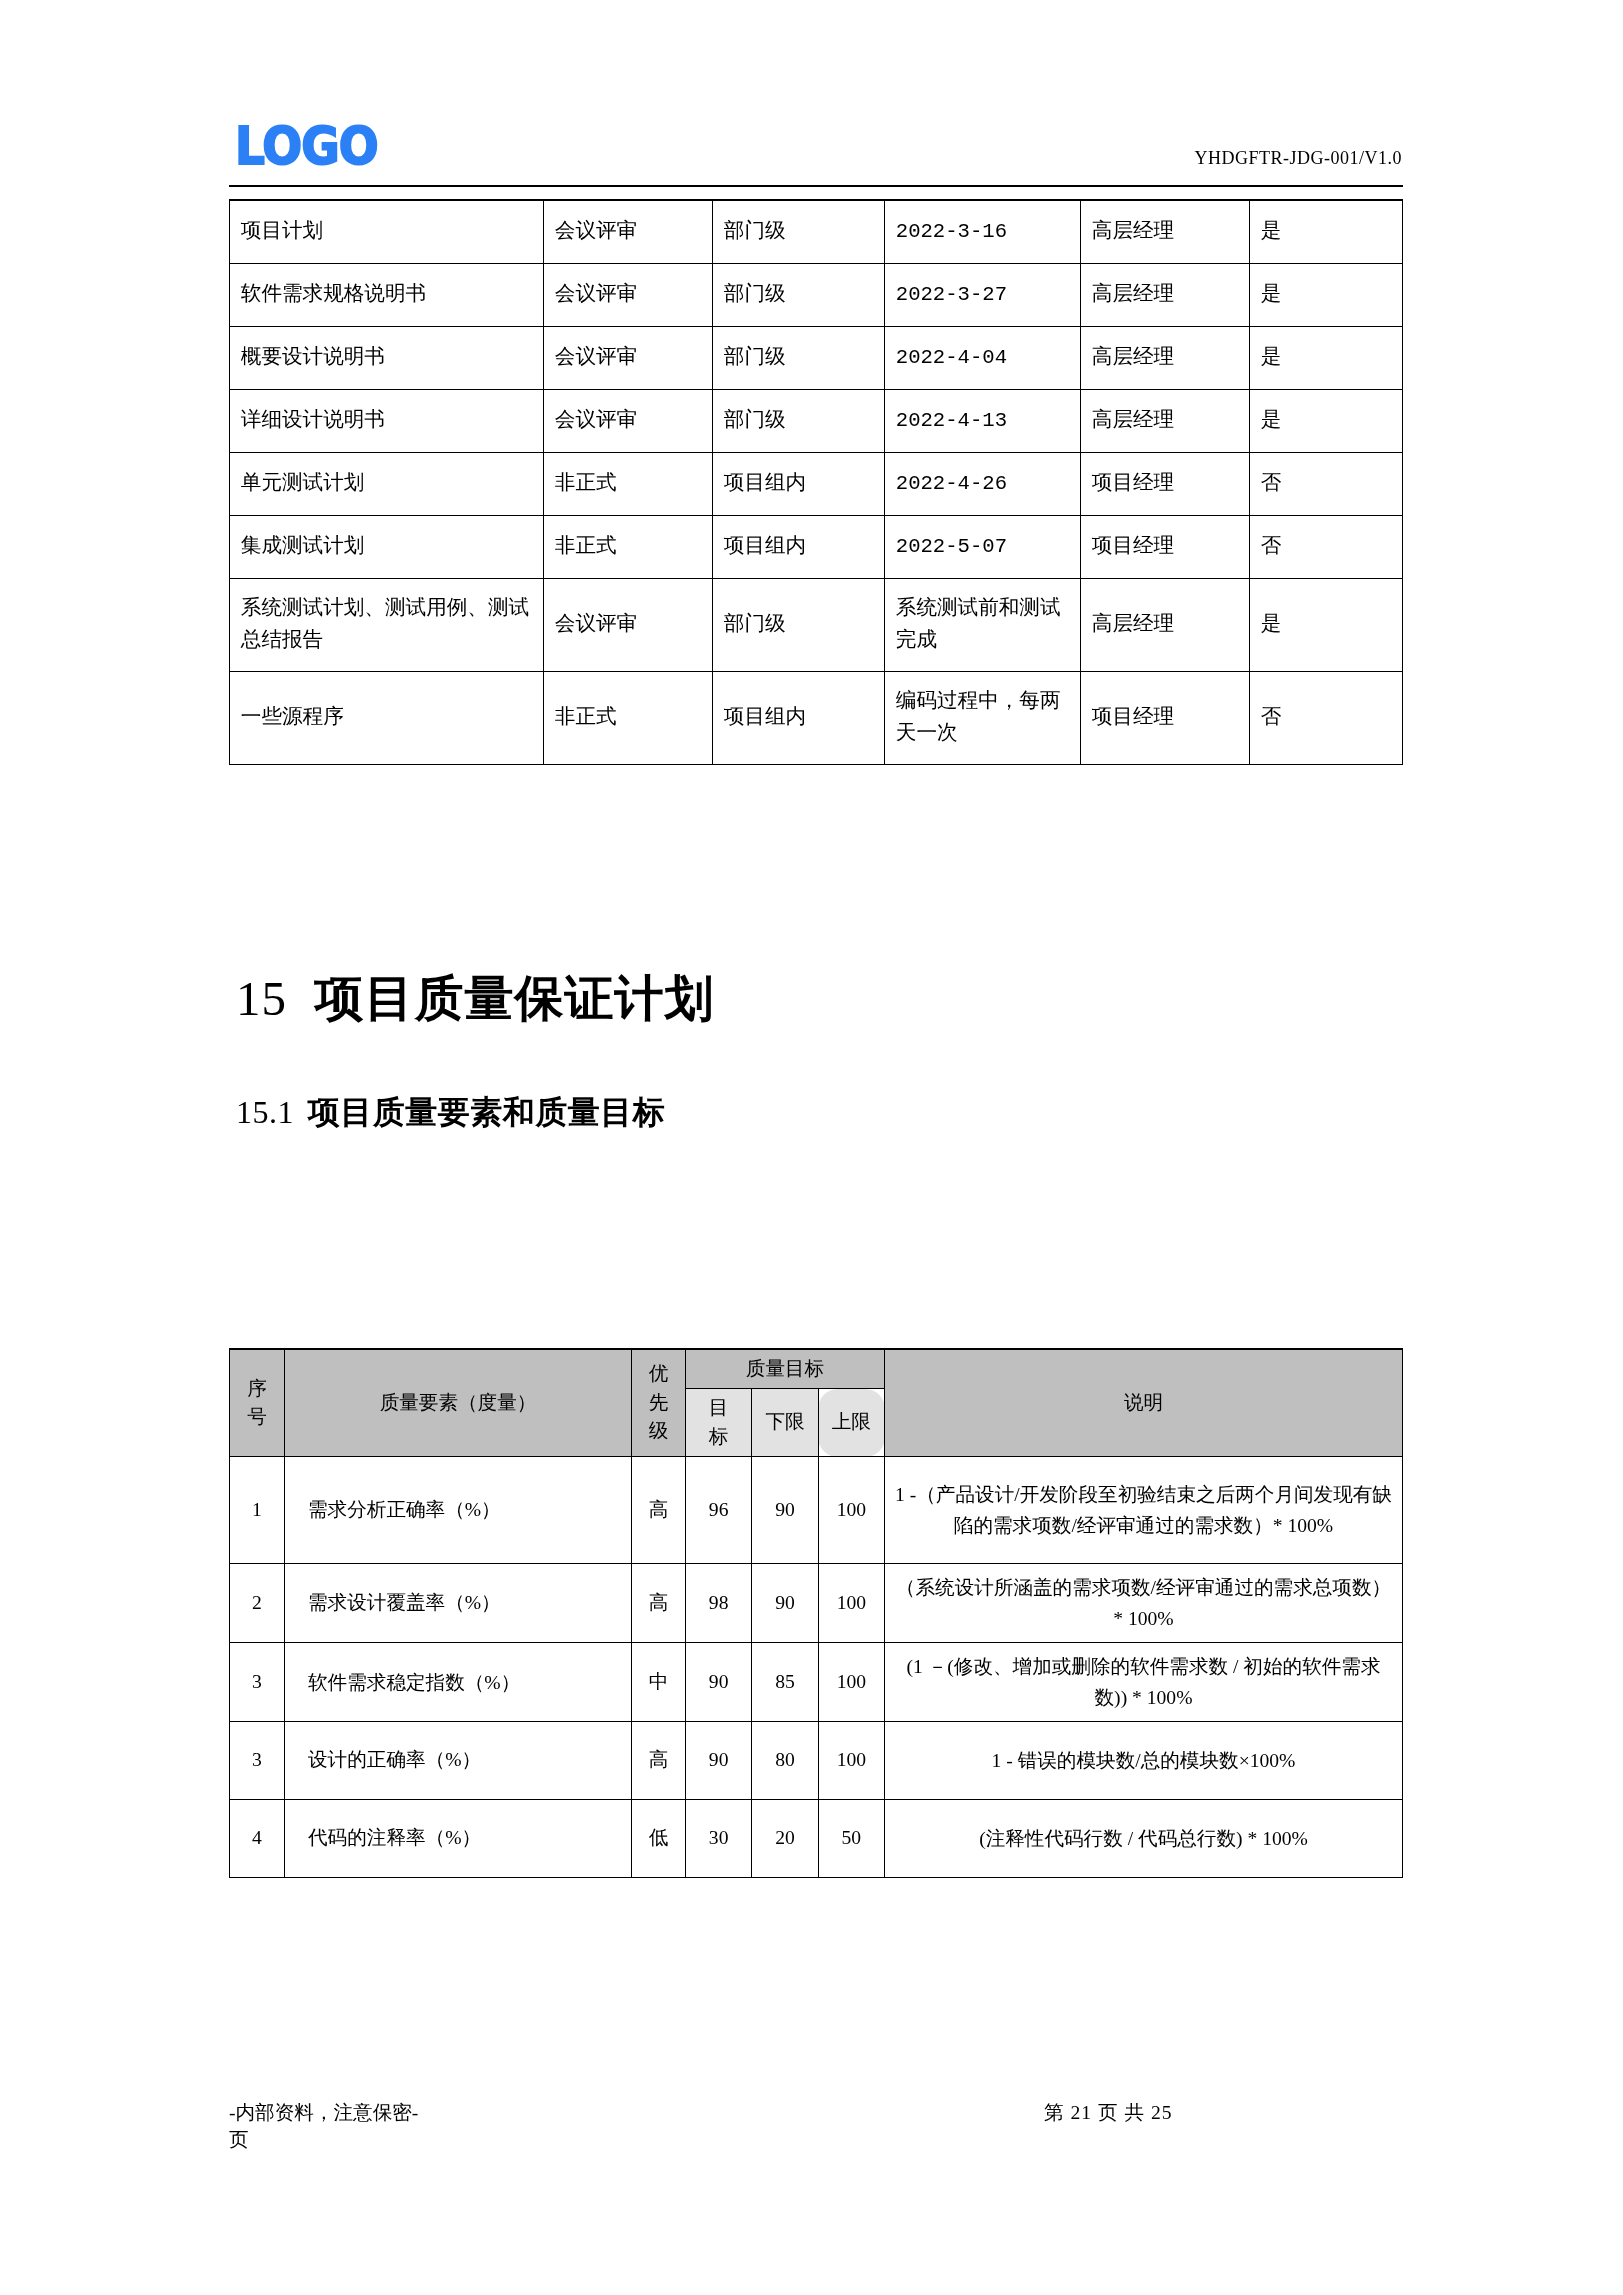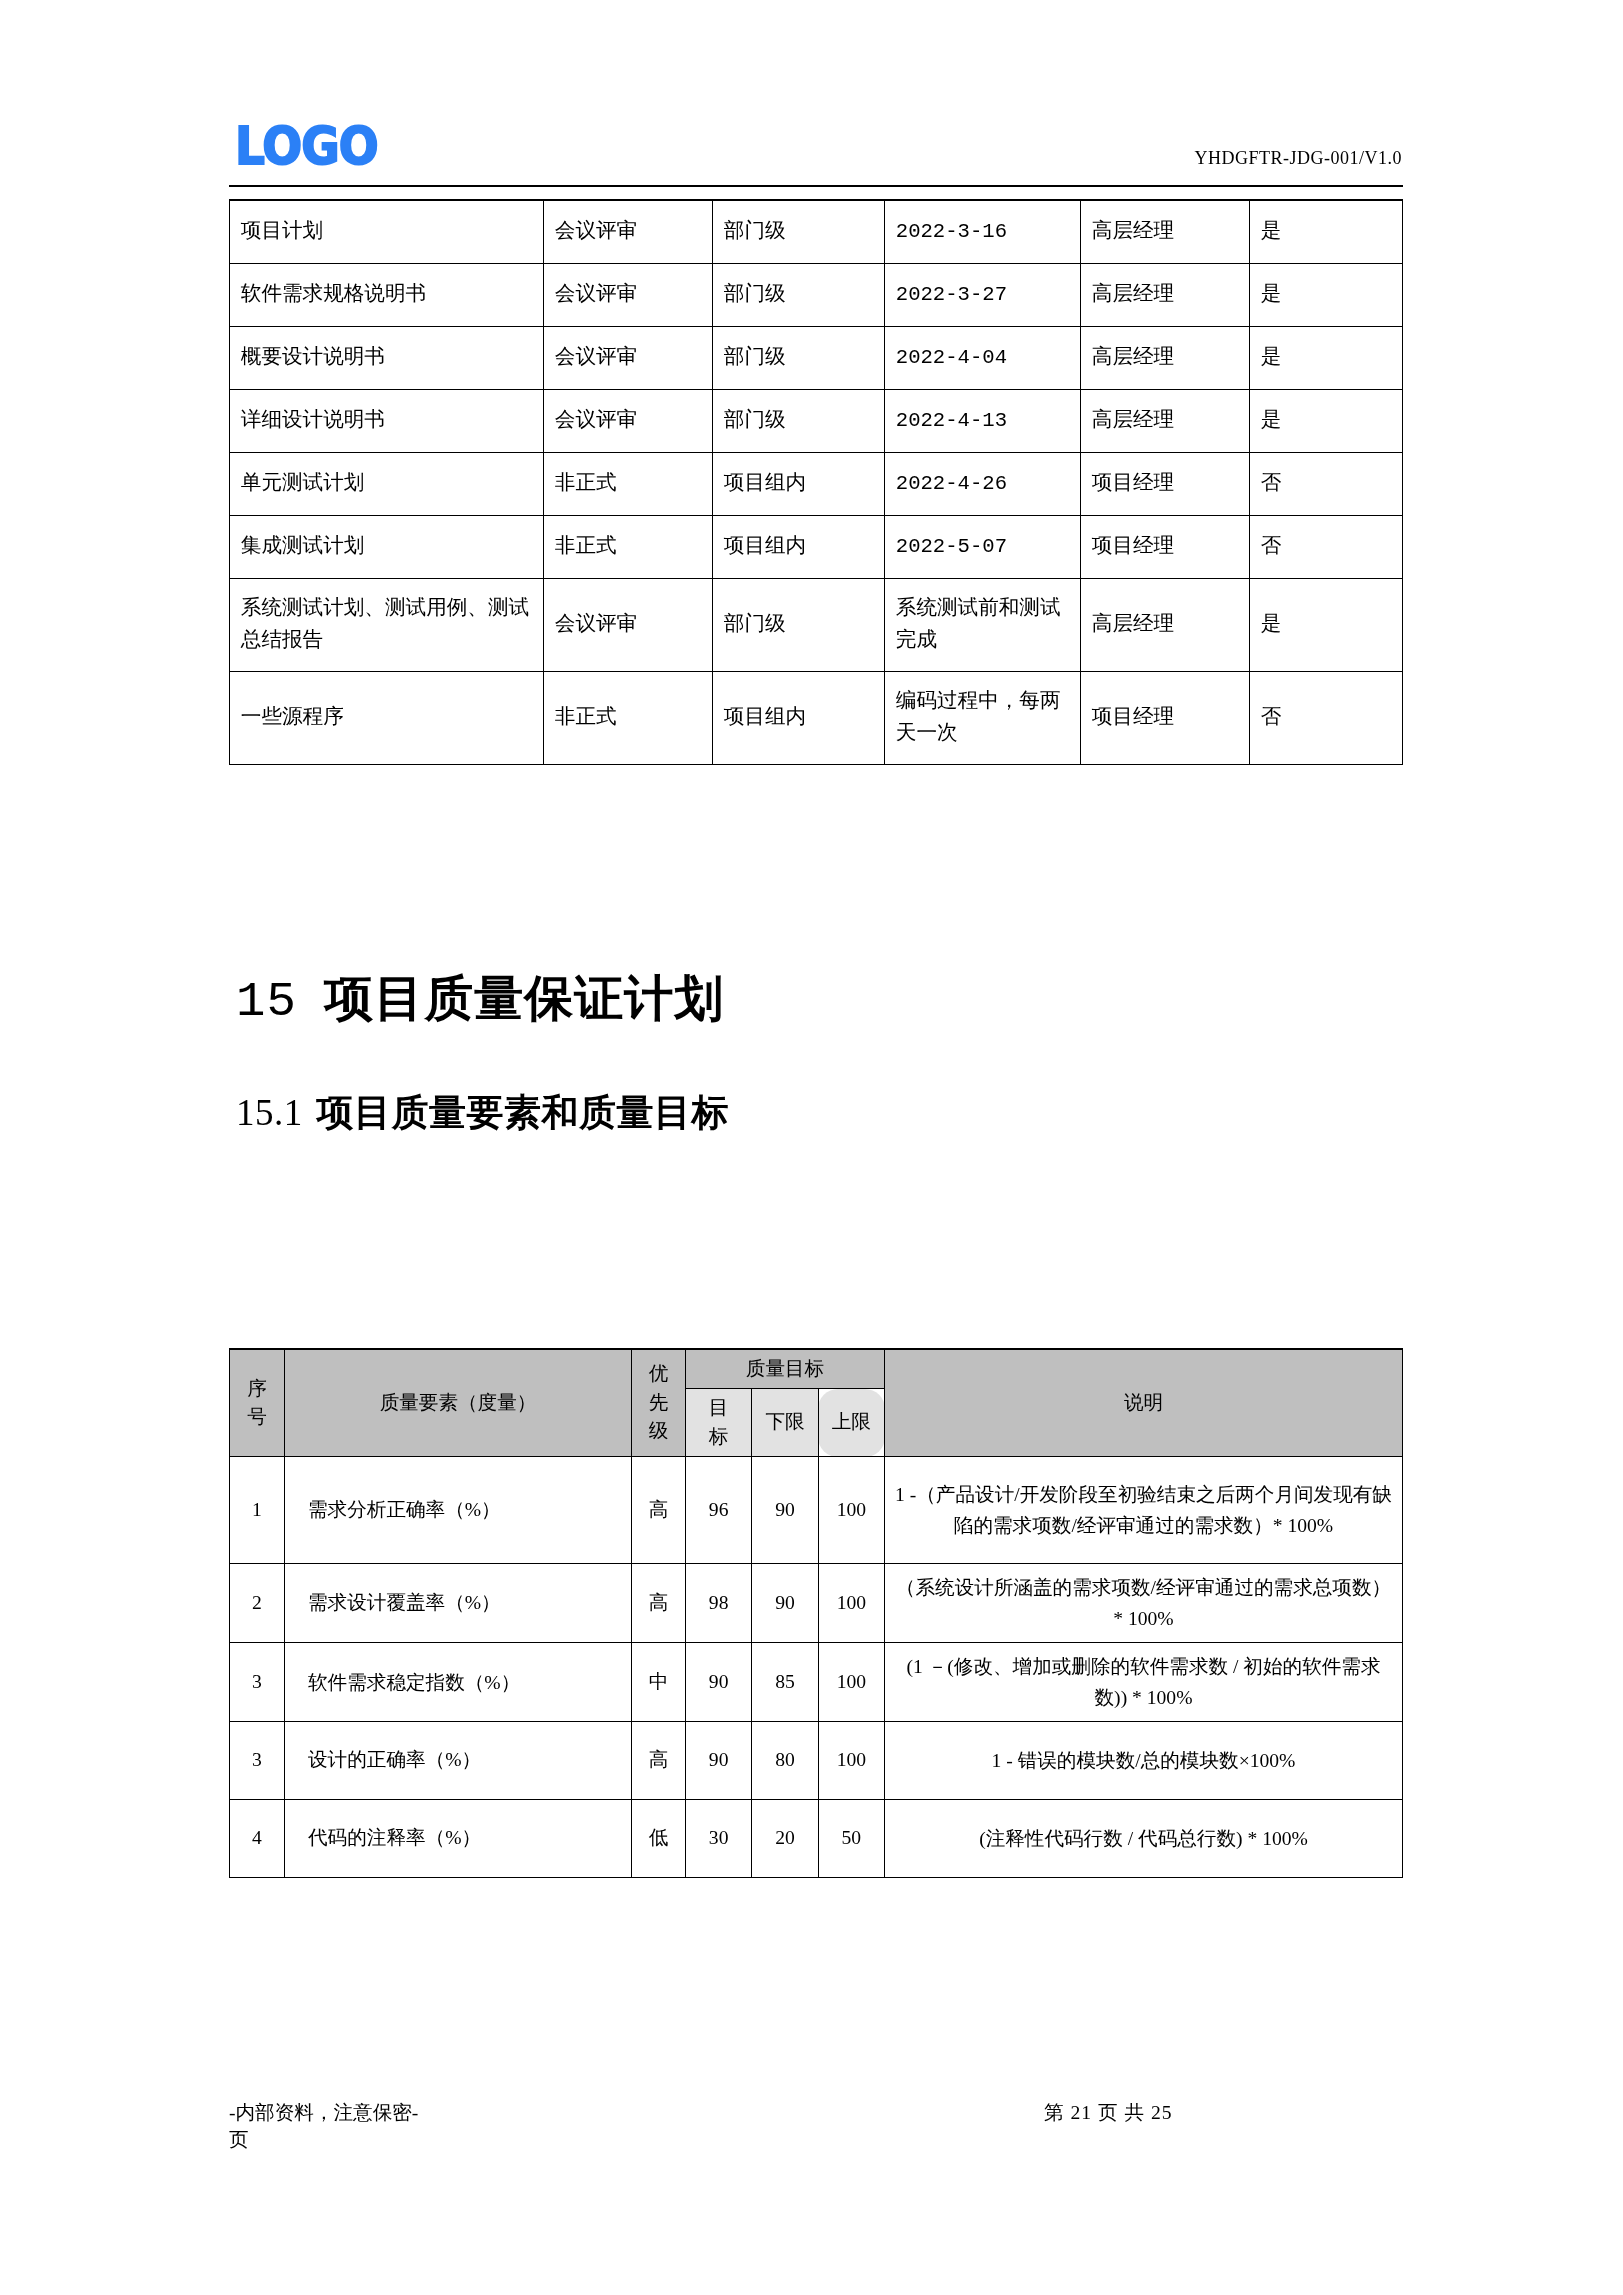--- a/index.html
+++ b/index.html
@@ -109,31 +109,31 @@
     left: 236px;
     top: 972px;
     font-family: "DejaVu Sans", "Liberation Sans", sans-serif;
     font-weight: 700;
     font-size: 49px;
     line-height: 54px;
     letter-spacing: 1px;
     white-space: nowrap;
   }
   .h1 .num {
-    font-family: Liberation Mono, monospace;
+    font-family: Liberation Serif, serif;
     font-weight: 400;
     margin-right: 27.5px;
   }
   .h2 {
     position: absolute;
     left: 236px;
     top: 1094px;
     font-family: "DejaVu Sans", "Liberation Sans", sans-serif;
     font-weight: 700;
-    font-size: 37px;
+    font-size: 32px;
     line-height: 37px;
     letter-spacing: 0.5px;
     white-space: nowrap;
   }
   .h2 .num {
     font-family: "Liberation Serif", "DejaVu Serif", serif;
     font-weight: 400;
     margin-right: 13.7px;
   }
 

